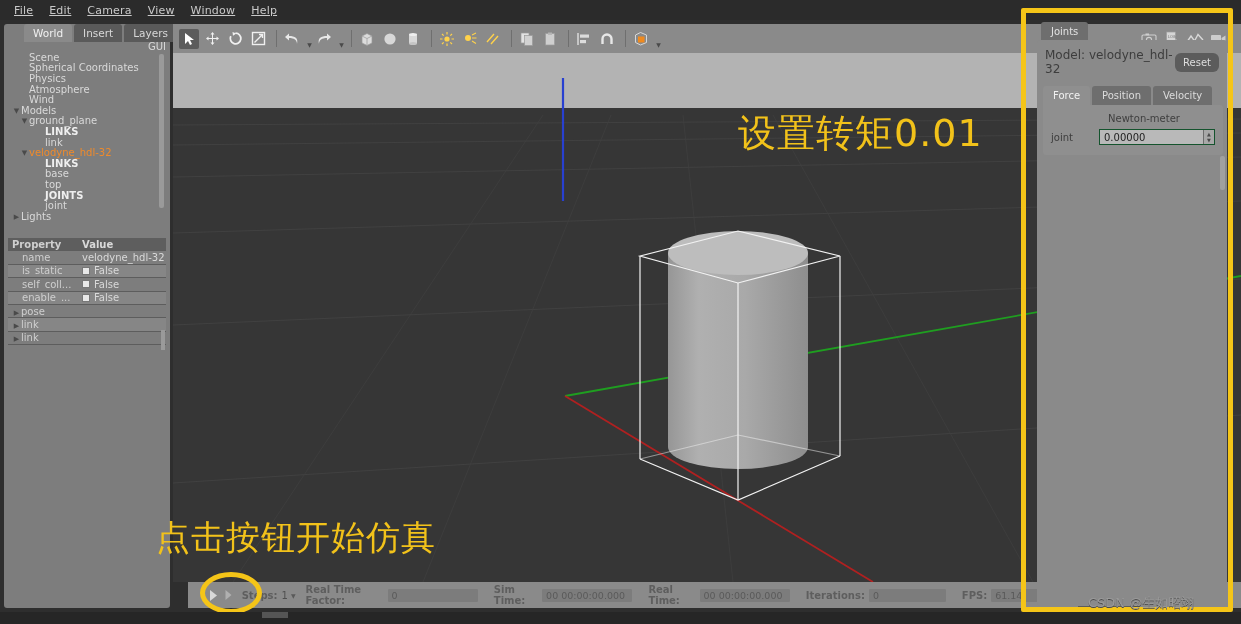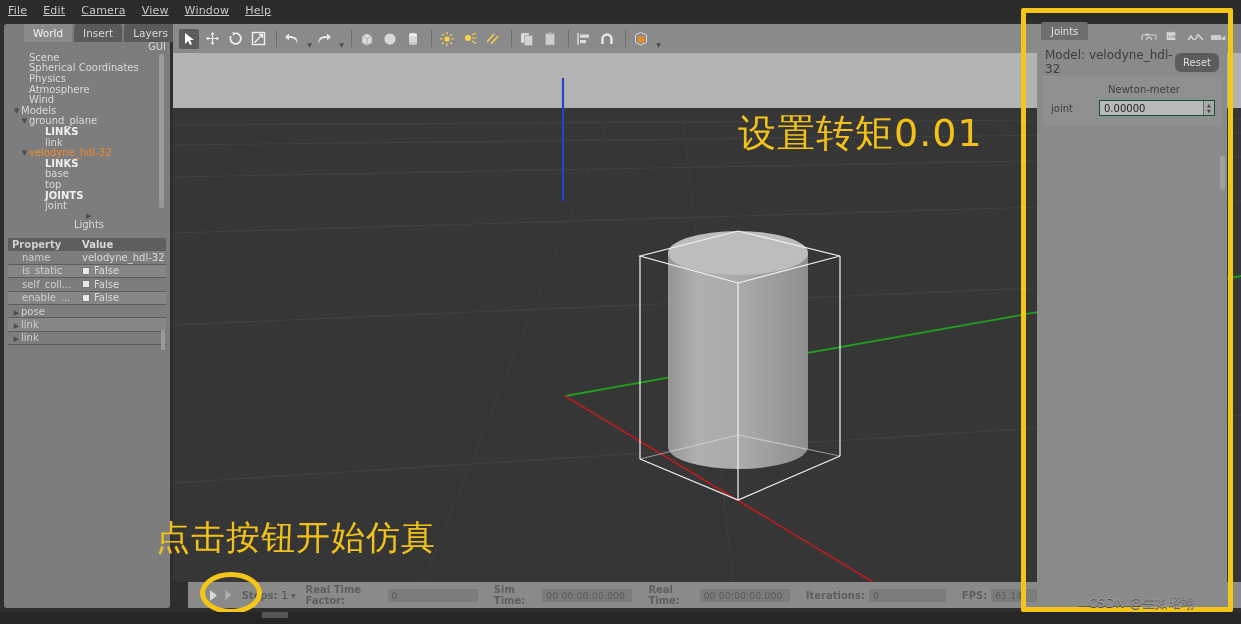--- a/index.html
+++ b/index.html
@@ -7,21 +7,21 @@
     width: 1241px; height: 624px;
     background: #2b2b2b;
     font-family: "DejaVu Sans", "Liberation Sans", sans-serif;
     overflow: hidden;
   }
   #app { position: relative; width: 1241px; height: 624px; background: #2e2e2e; }
 
   
   .menubar {
     position: absolute; left: 0; top: 0; width: 1241px; height: 20px;
-    background: #2b2b2b; display: flex; align-items: center; 
+    background: #2b2b2b; display: flex; align-items: center; padding-left: 6px;
   }
   .menuitem {
     color: #c9c9c9; font-size: 11px; padding: 2px 8px; letter-spacing: .2px;
   }
   .menuitem u { text-decoration: underline; }
 
   
   .leftpanel {
     position: absolute; left: 4px; top: 24px; width: 166px; height: 584px;
     background: #7d7d7d; border-radius: 3px;
@@ -226,21 +226,21 @@
             <span class="lbl">top</span>
           </div>
           <div class="treerow bold" style="padding-left: 28px;">
             <span class="arrow"></span>
             <span class="lbl">JOINTS</span>
           </div>
           <div class="treerow" style="padding-left: 28px;">
             <span class="arrow"></span>
             <span class="lbl">joint</span>
           </div>
-          <div class="treerow" style="padding-left: 4px; flex-direction: column;">
+          <div class="treerow" style="padding-left: 4px;">
             <span class="arrow right"></span>
             <span class="lbl">Lights</span>
           </div>
         </div>
       <div class="tscroll"></div>
     </div>
     <div class="proptable">
       <div class="prow head">
         <div class="c1">Property</div>
         <div class="c2">Value</div>
@@ -519,20 +519,25 @@
 
   <div class="rightpanel">
     <div class="jtabrow">
       <div class="jtab">Joints</div>
     </div>
     <div class="jbody">
       <div class="jmodelrow">
         <div class="jmodel">Model: velodyne_hdl-32</div>
         <div class="jreset">Reset</div>
       </div>
+      <div class="jtabs2" id="joint-mode-tabs">
+          <div class="jt2 active">Force</div>
+          <div class="jt2">Position</div>
+          <div class="jt2">Velocity</div>
+        </div>
       <div class="jinner">
         <div class="junits">Newton-meter</div>
         <div class="jrow">
           <div class="jname">joint</div>
           <div class="jspin">
             <span>0.00000</span>
             <span class="jspinbtns">▲<br>▼</span>
           </div>
         </div>
       </div>

